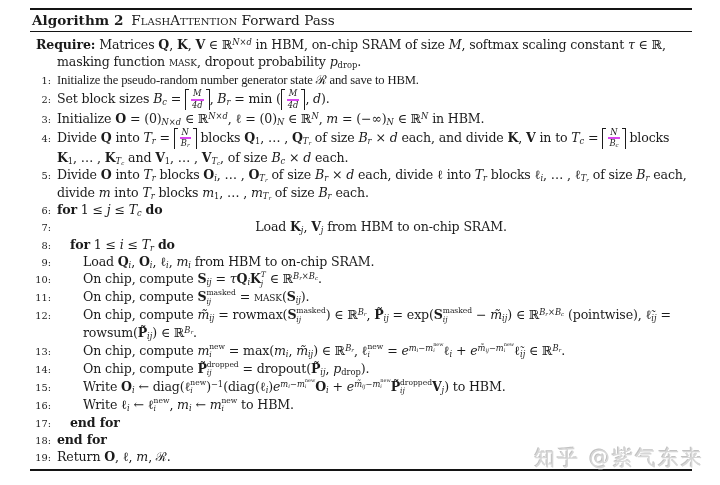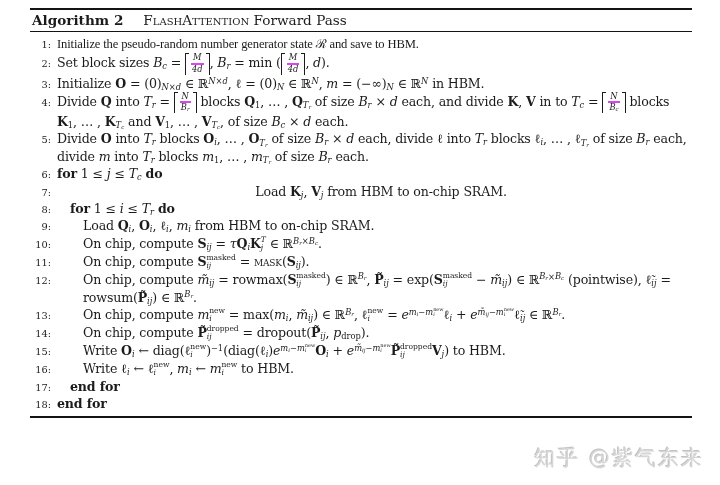--- a/index.html
+++ b/index.html
@@ -4,21 +4,21 @@
 <style>
   html,body { margin:0; padding:0; }
   body {
     width:720px; height:485px; background:#ffffff; overflow:hidden;
     position:relative; font-family:"DejaVu Serif", serif; color:#1b1b1b;
   }
   .algo { position:absolute; left:30px; top:8px; width:662px; font-size:12.6px; }
   .rule-top { border-top:2.5px solid #141414; }
   .rule-bottom { border-top:2.3px solid #141414; margin-top:3px; }
   .algo-header { font-size:13.6px; padding:2px 1px 3px 2px; border-bottom:1.4px solid #141414; }
-  .hb { font-weight:bold; margin-right:20px; }
+  .hb { font-weight:bold; margin-right:8px; }
   .sc { font-variant:small-caps; }
   .algo-body { padding-top:4px; }
   .require { padding-left:27px; text-indent:-21px; line-height:1.38; letter-spacing:-0.15px; margin-bottom:1px; }
   .line { display:flex; align-items:baseline; line-height:1.38; }
   .num { flex:0 0 21px; text-align:right; font-size:9.8px; }
   .content { flex:1 1 auto; letter-spacing:-0.15px; }
   i { font-style:italic; }
   b { font-weight:bold; }
   sub, sup { font-size:0.66em; line-height:0; letter-spacing:0; }
   sub { vertical-align:-0.25em; }
@@ -42,20 +42,21 @@
 </head>
 <body>
 
 <div class="algo">
   <div class="rule-top"></div>
   <div class="algo-header">
     <span class="hb">Algorithm 2</span><span class="sc">FlashAttention</span>
     <span>Forward Pass</span>
   </div>
   <div class="algo-body">
+    <div class="require"><b>Require:</b> Matrices <b>Q</b>, <b>K</b>, <b>V</b> ∈ ℝ<sup><i>N</i>×<i>d</i></sup> in HBM, on-chip SRAM of size <i>M</i>, softmax scaling constant <i>τ</i> ∈ ℝ, masking function <span class="sc">mask</span>, dropout probability <i>p</i><sub>drop</sub>.</div>
     <div id="algo-lines">
         <div class="line">
           <span class="num">1:</span>
           <span class="content" style="padding-left: 6px; font-family: Liberation Serif, serif;">Initialize the pseudo-random number generator state ℛ and save to HBM.</span>
         </div>
         <div class="line">
           <span class="num">2:</span>
           <span class="content" style="padding-left: 6px;">Set block sizes <i>B<sub>c</sub></i> = <span class="clb"></span><span class="frac">
               <span>M</span>
               <span class="fd">4d</span>
@@ -172,18 +173,22 @@
             </span> to HBM.</span>
         </div>
         <div class="line">
           <span class="num">17:</span>
           <span class="content" style="padding-left: 19px;"><b>end for</b></span>
         </div>
         <div class="line">
           <span class="num">18:</span>
           <span class="content" style="padding-left: 6px;"><b>end for</b></span>
         </div>
+        <div class="line">
+          <span class="num">19:</span>
+          <span class="content" style="padding-left: 6px;">Return <b>O</b>, ℓ, <i>m</i>, ℛ.</span>
+        </div>
       </div>
   </div>
   <div class="rule-bottom"></div>
 </div>
 
 <div class="watermark">知乎 @紫气东来</div>
 
 </body></html>

